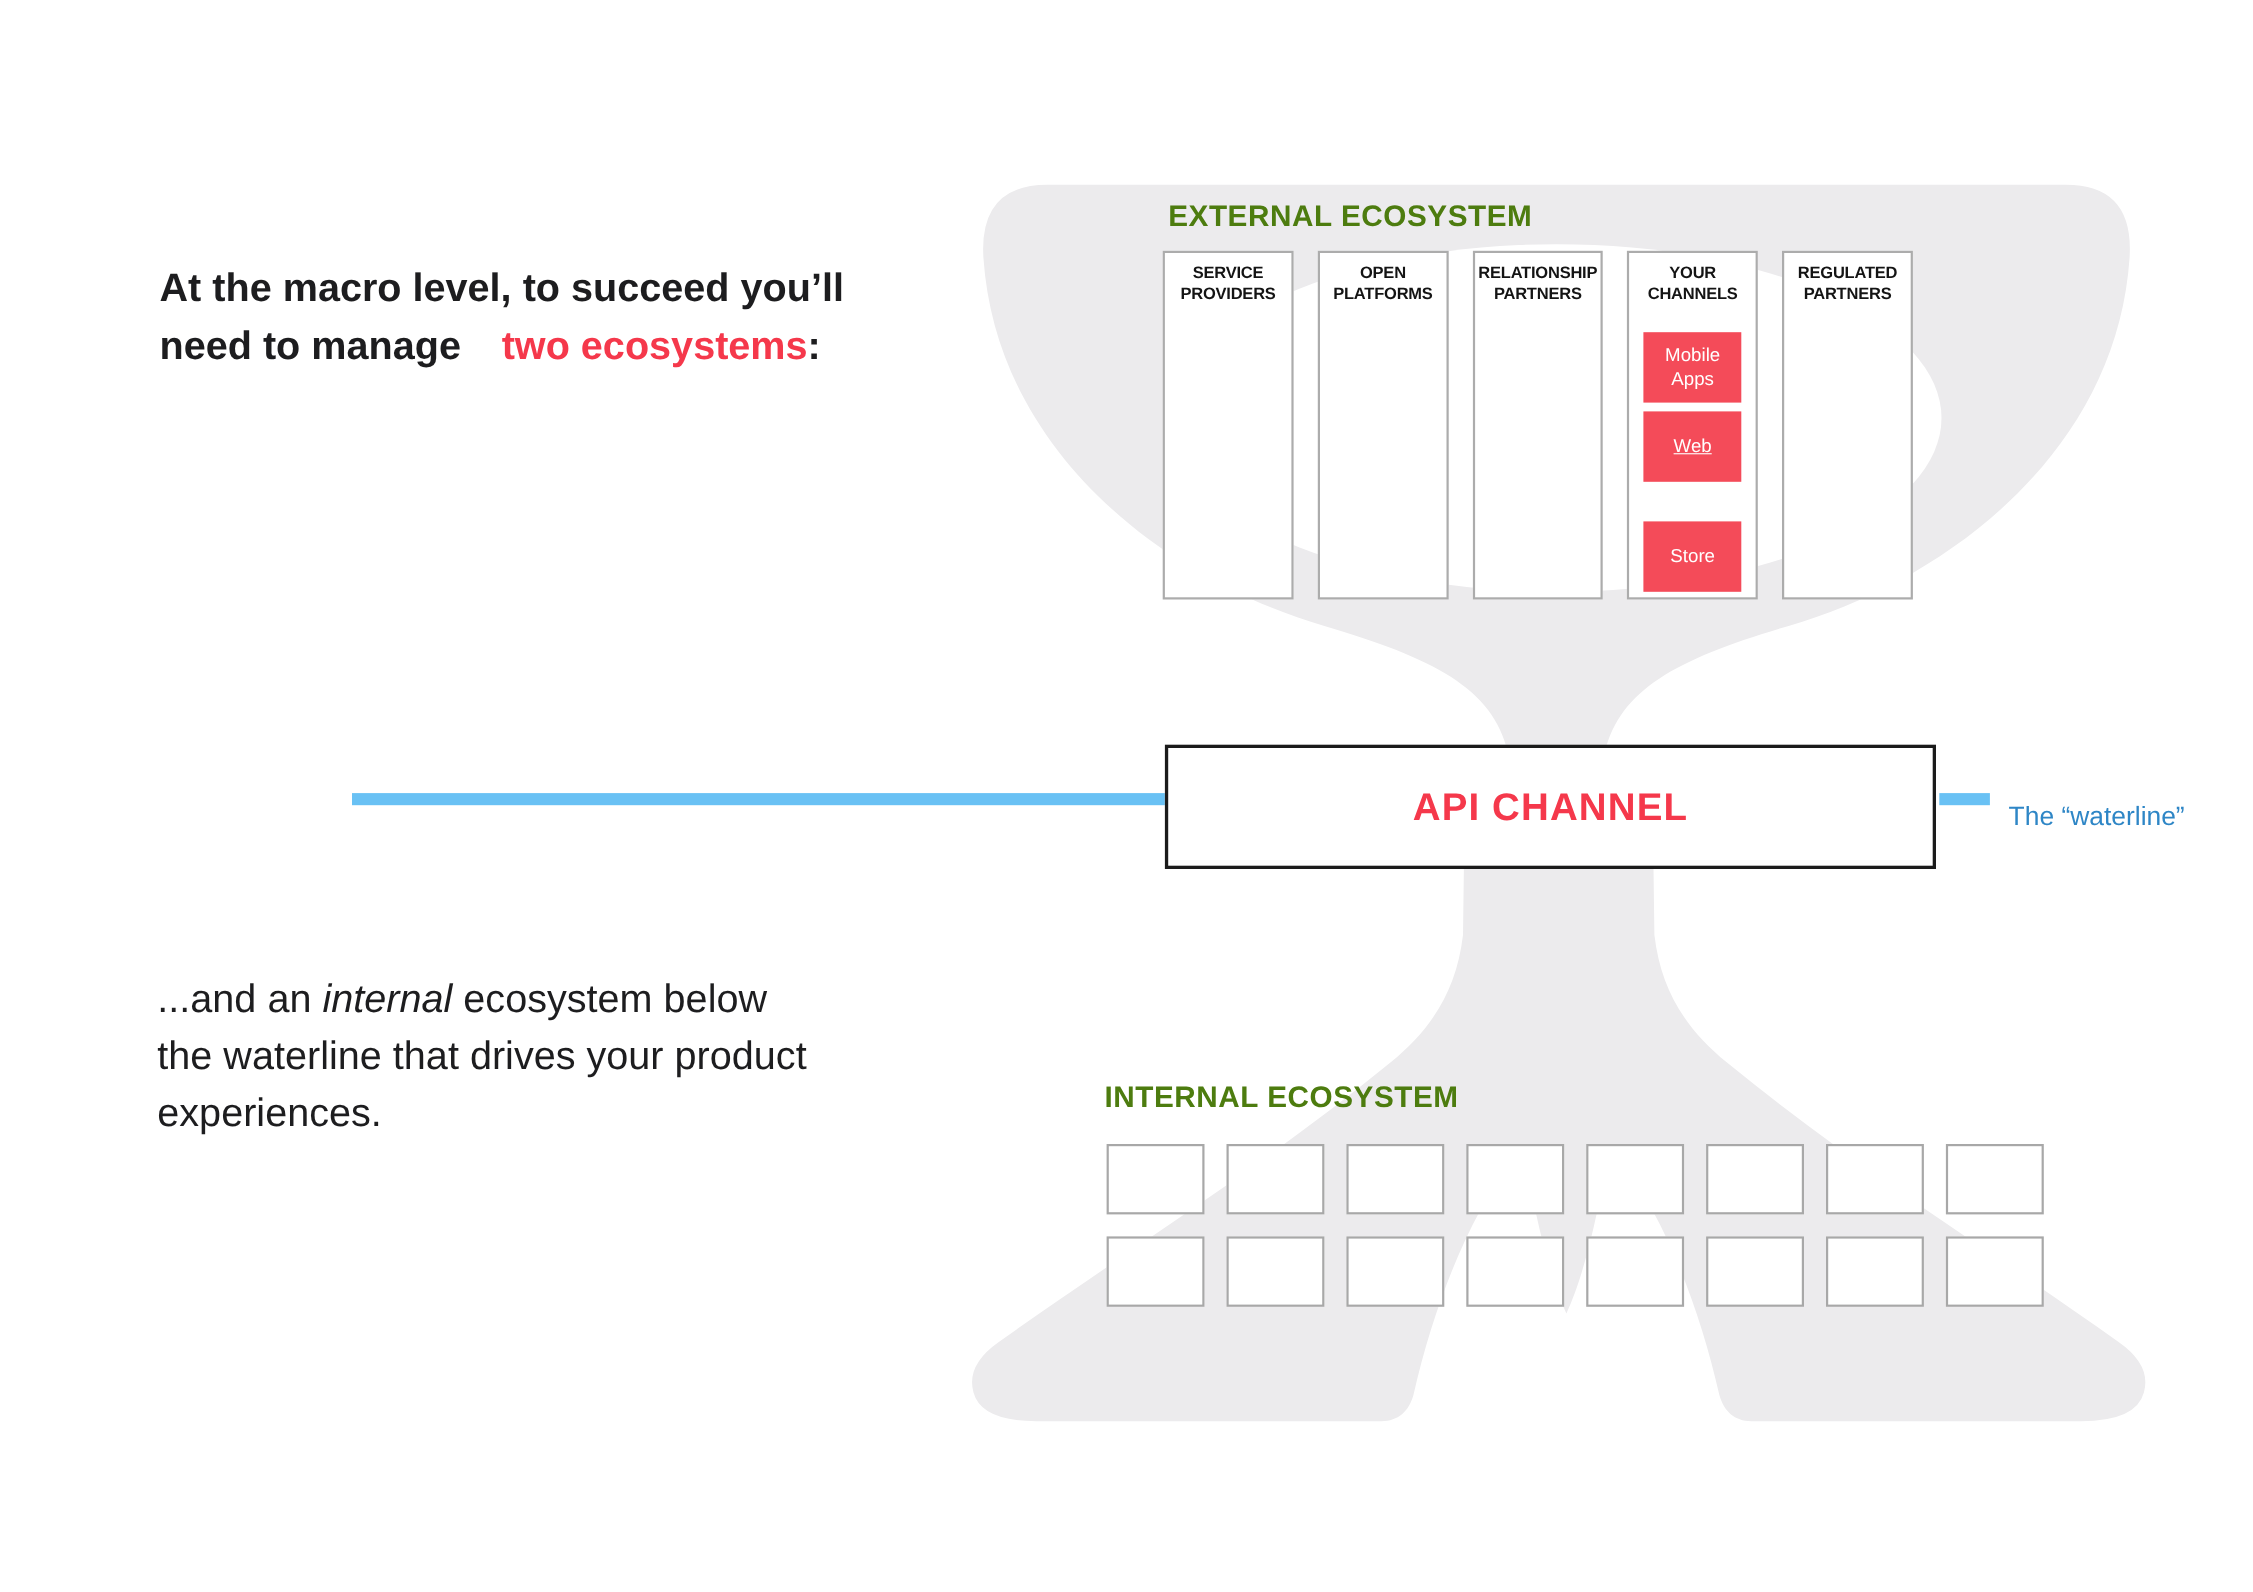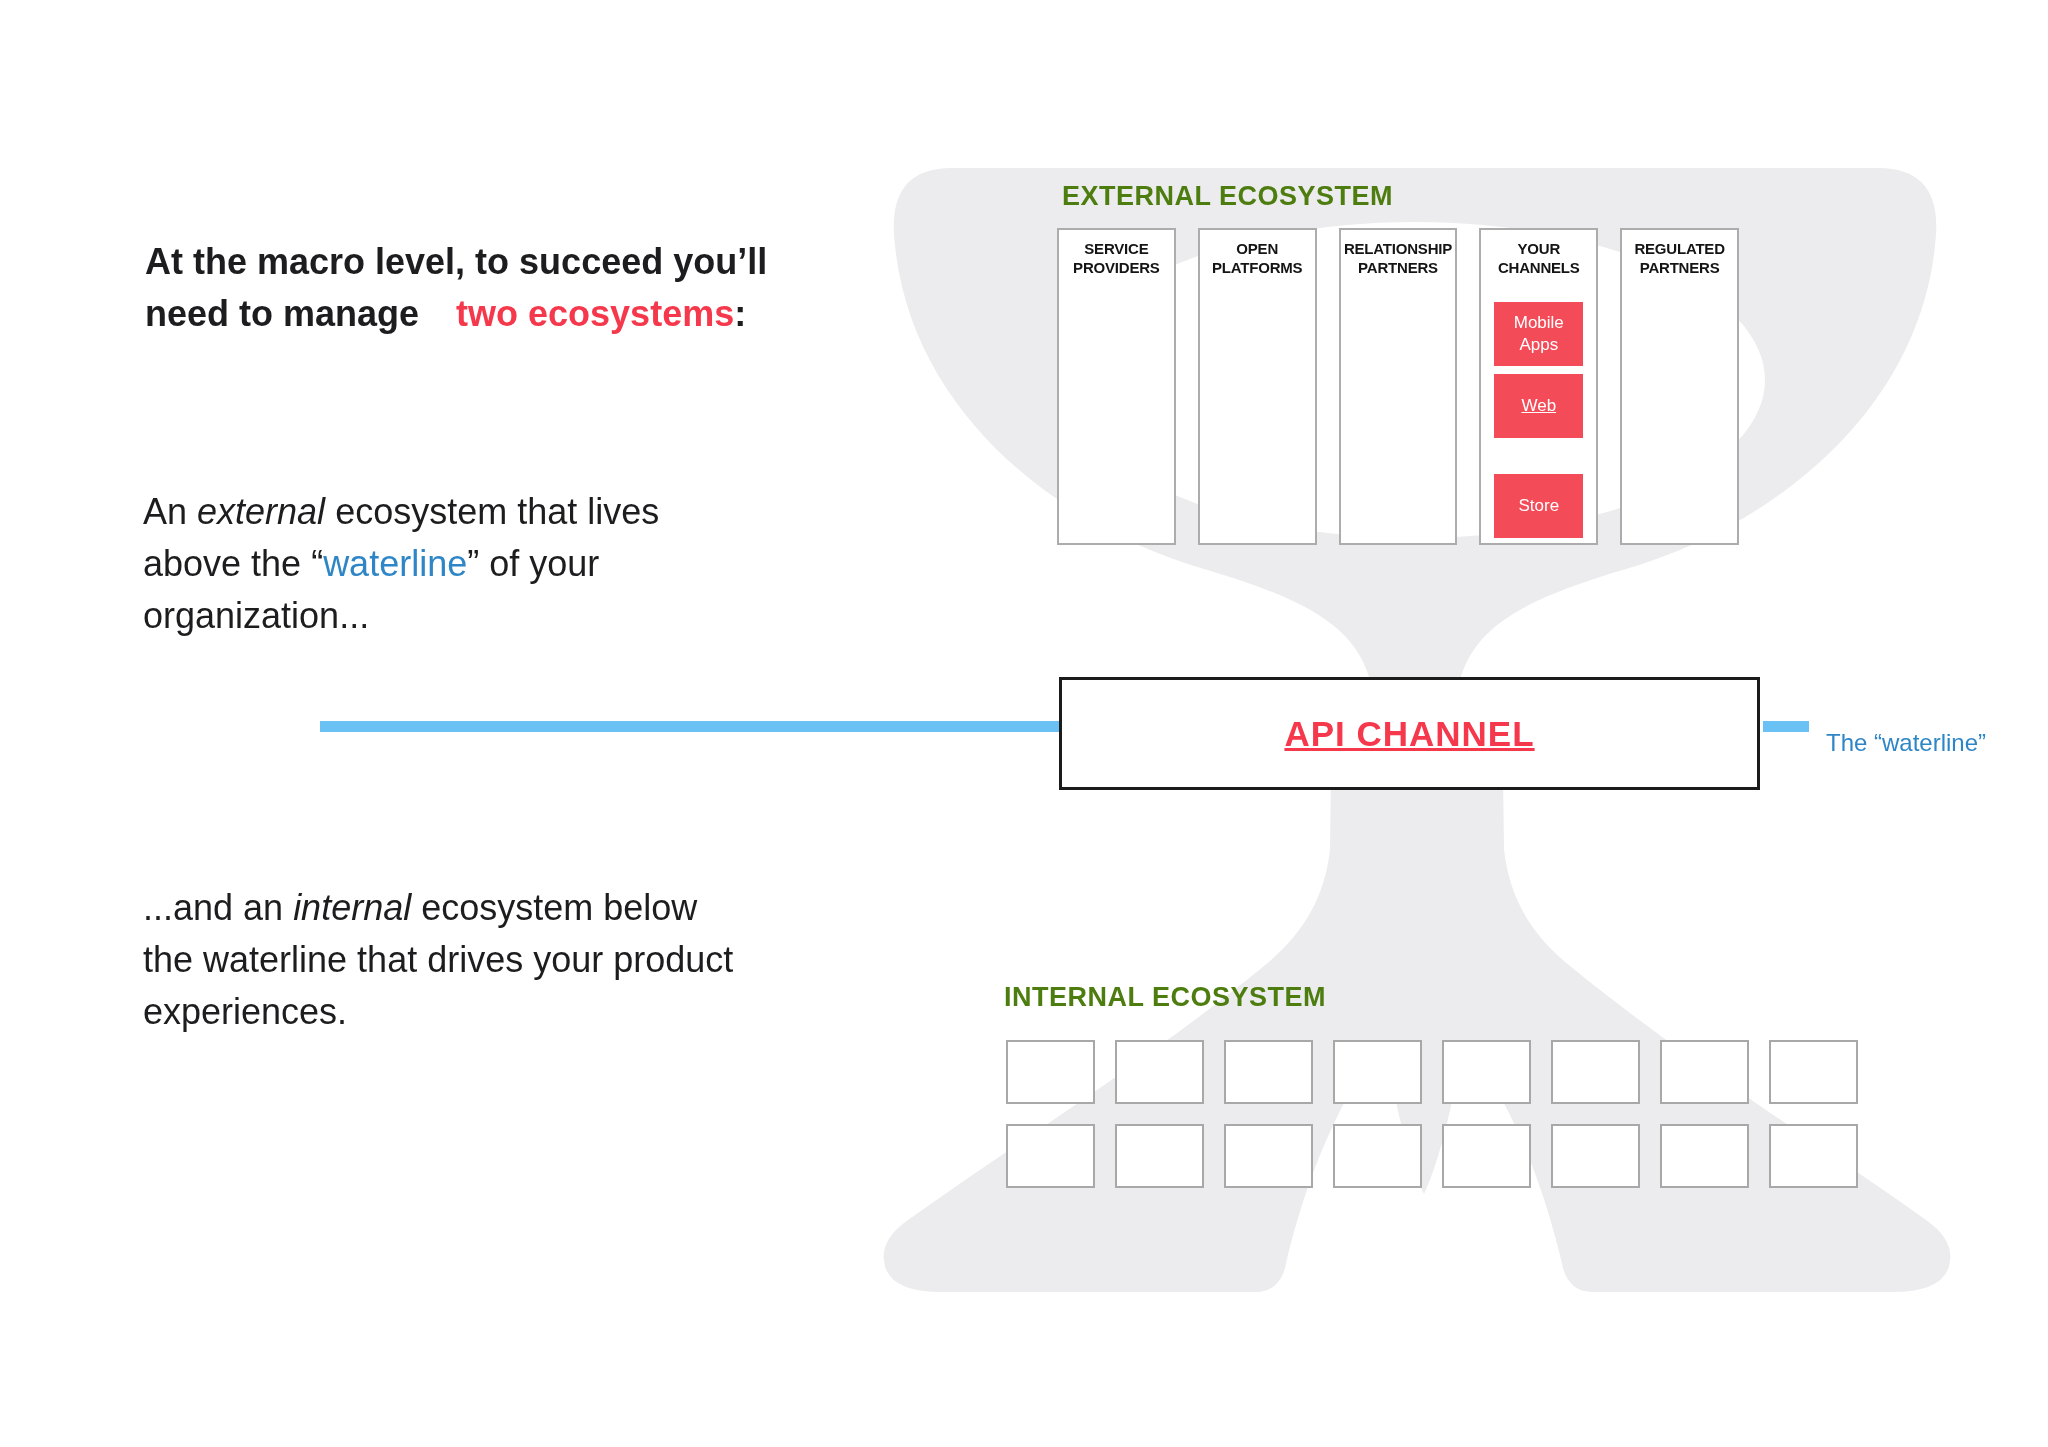--- a/index.html
+++ b/index.html
@@ -30,21 +30,21 @@
   .chan{position:absolute;left:13px;right:13px;height:64px;background:#F44B59;color:#ffffff;
         font-size:17px;line-height:22px;display:flex;align-items:center;justify-content:center;
         text-align:center;padding:0 14px;box-sizing:border-box;}
   .chan.c1{top:72px;}
   .chan.c2{top:144px;text-decoration:underline;}
   .chan.c3{top:244px;}
 
   
   .api-box{position:absolute;left:1059px;top:677px;width:701px;height:113px;background:#ffffff;
            border:3px solid #1b1b1b;box-sizing:border-box;display:flex;align-items:center;justify-content:center;}
-  .api-box span{color:#F5384B;font-weight:bold;font-size:35px;letter-spacing:1px;white-space:nowrap;text-decoration:underline;}
+  .api-box span{color:#F5384B;font-weight:bold;font-size:35px;letter-spacing:1px;white-space:nowrap;}
   .wl{position:absolute;top:721px;height:11px;background:#69C1F4;}
   .wl-left{left:320px;width:739px;}
   .wl-right{left:1763px;width:46px;}
   .wl-label{position:absolute;left:1826px;top:709px;font-size:24px;color:#2E86C6;white-space:nowrap;margin-top:20px;}
 
   
   .grid{position:absolute;left:1006px;top:1040px;display:grid;
         grid-template-columns:repeat(8,89px);grid-auto-rows:64px;column-gap:20px;row-gap:20px;}
   .gbox{background:#ffffff;border:2px solid #A8A8A8;box-sizing:border-box;}
 </style>
@@ -65,25 +65,20 @@
          L 1376 1052 C 1336 1106 1304 1184 1285 1268 C 1281 1283 1271 1292 1256 1292
          L 942 1292 Q 892 1292 885 1266 Q 878 1241 908 1220 C 1032 1132 1149 1060 1264 966
          C 1302 935 1324 900 1330 850 L 1332 700 Z"></path>
   </svg>
 
   <div class="para p1">
     <span class="ln">At the macro level, to succeed you’ll</span>
     <span class="ln"><span>need to manage </span><span class="red-t">two ecosystems</span><span>:</span></span>
   </div>
 
-  <div class="para p2">
-    <span class="ln"><span>An </span><span class="it">external</span><span> ecosystem that lives</span></span>
-    <span class="ln"><span>above the “</span><span class="blue-t">waterline</span><span>” of your</span></span>
-    <span class="ln">organization...</span>
-  </div>
 
   <div class="para p3">
     <span class="ln"><span>...and an </span><span class="it">internal</span><span> ecosystem below</span></span>
     <span class="ln">the waterline that drives your product</span>
     <span class="ln">experiences.</span>
   </div>
 
   <div class="sec-label ext-label">EXTERNAL ECOSYSTEM</div>
 
   <div class="cols">

